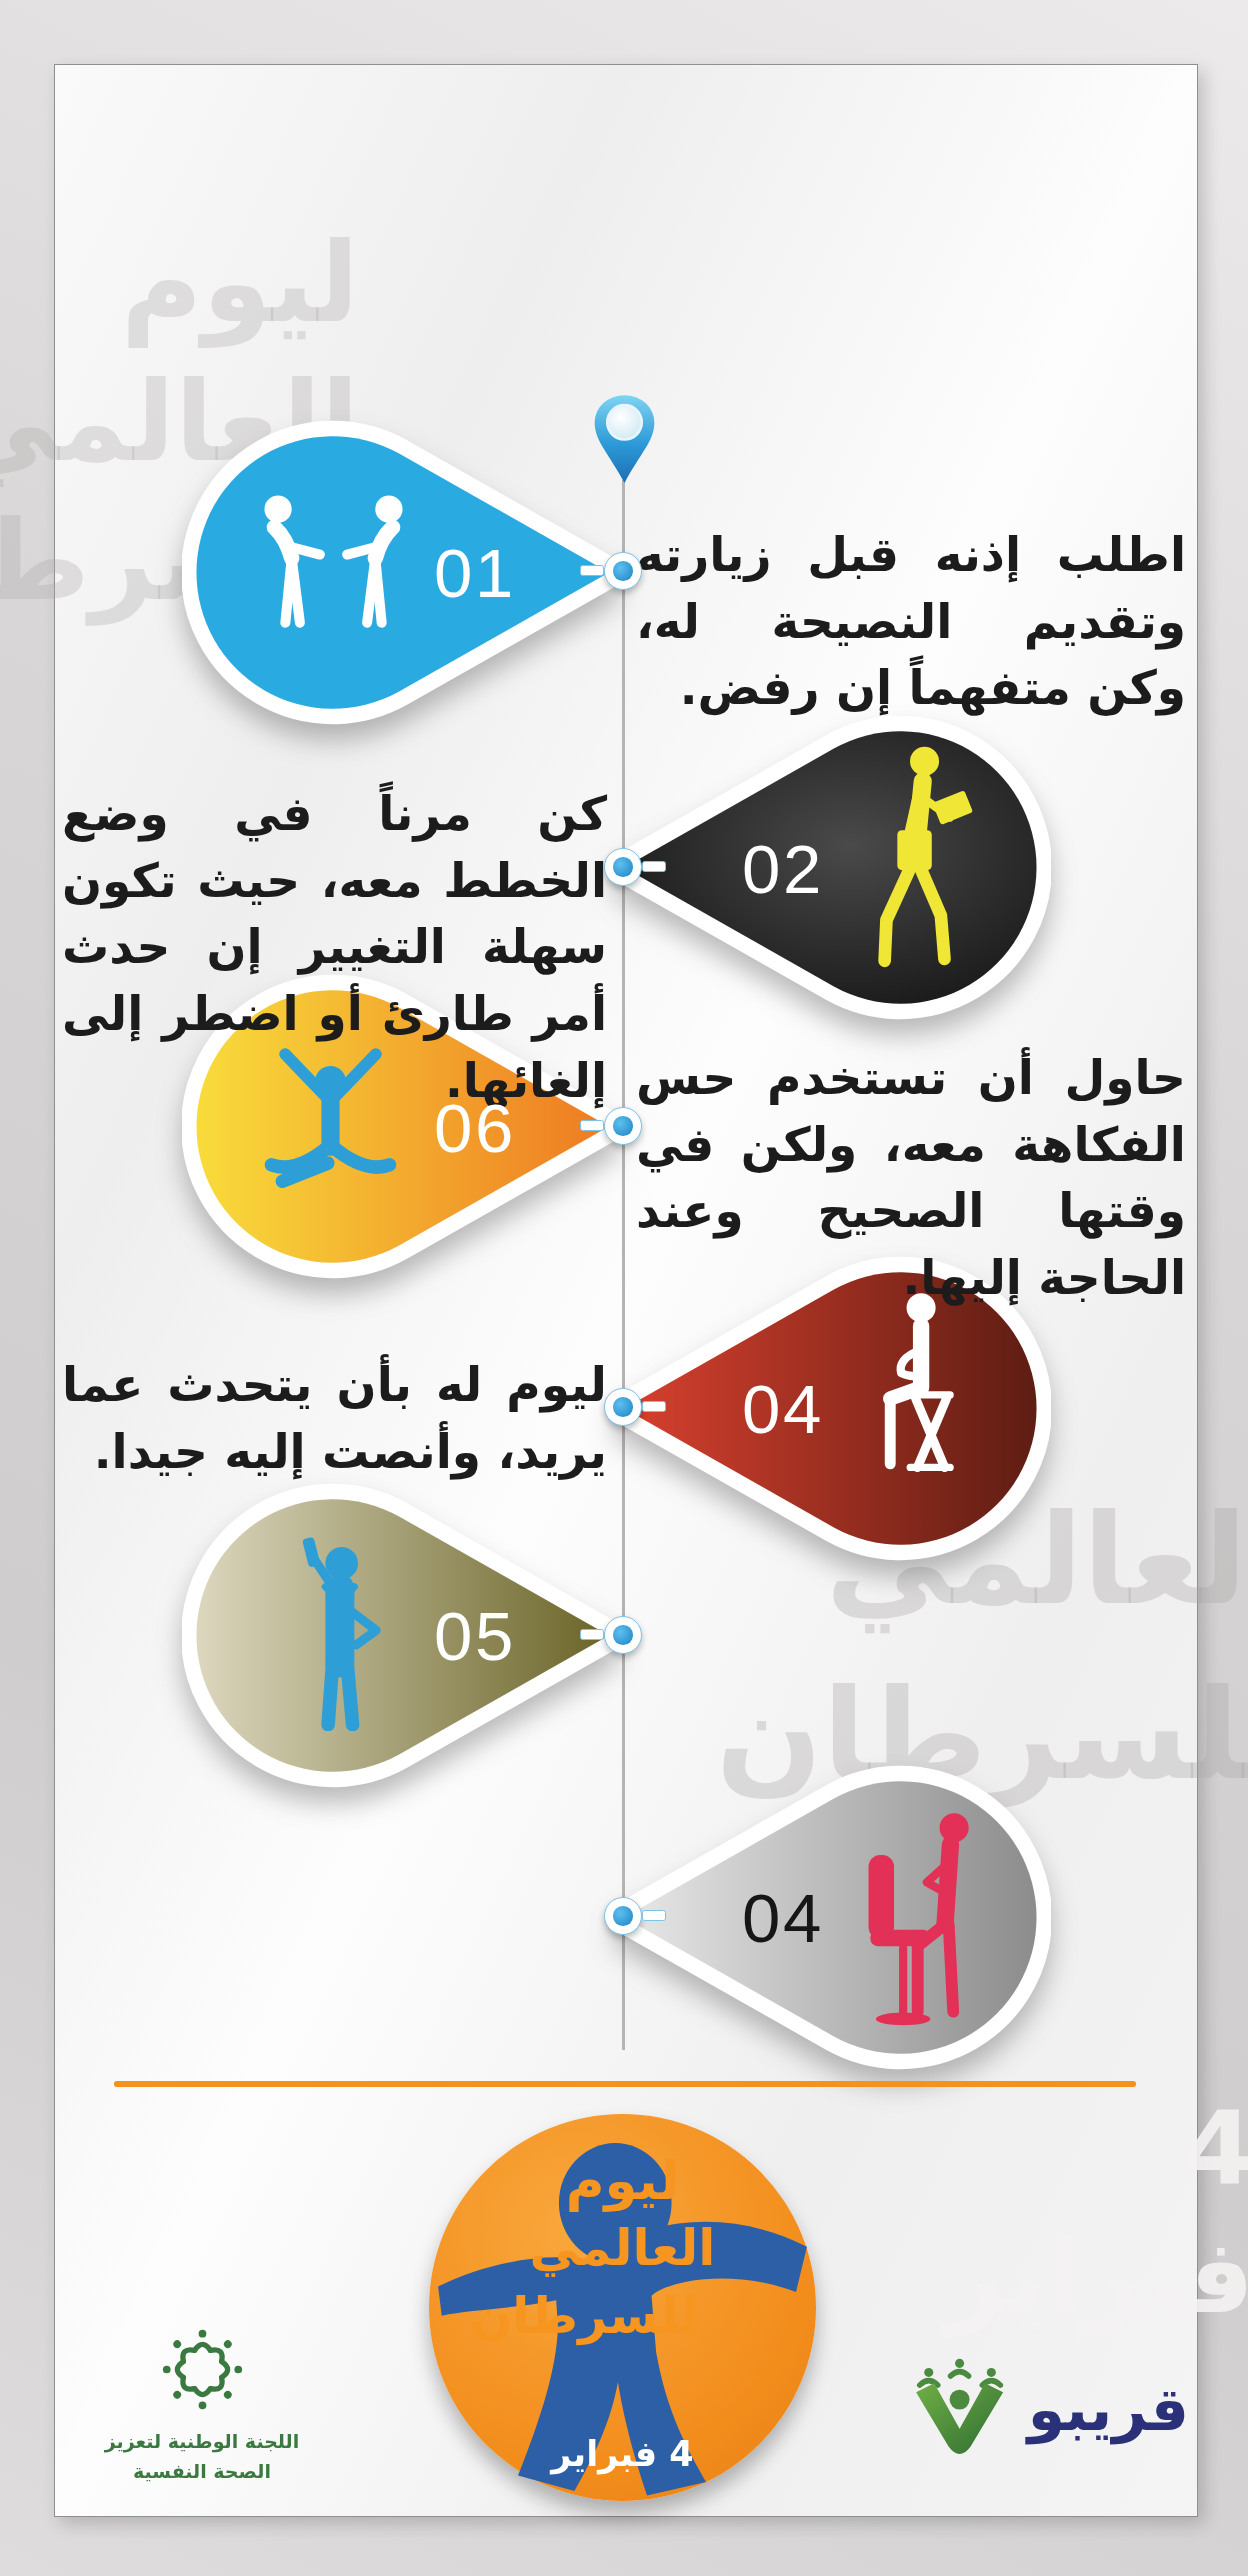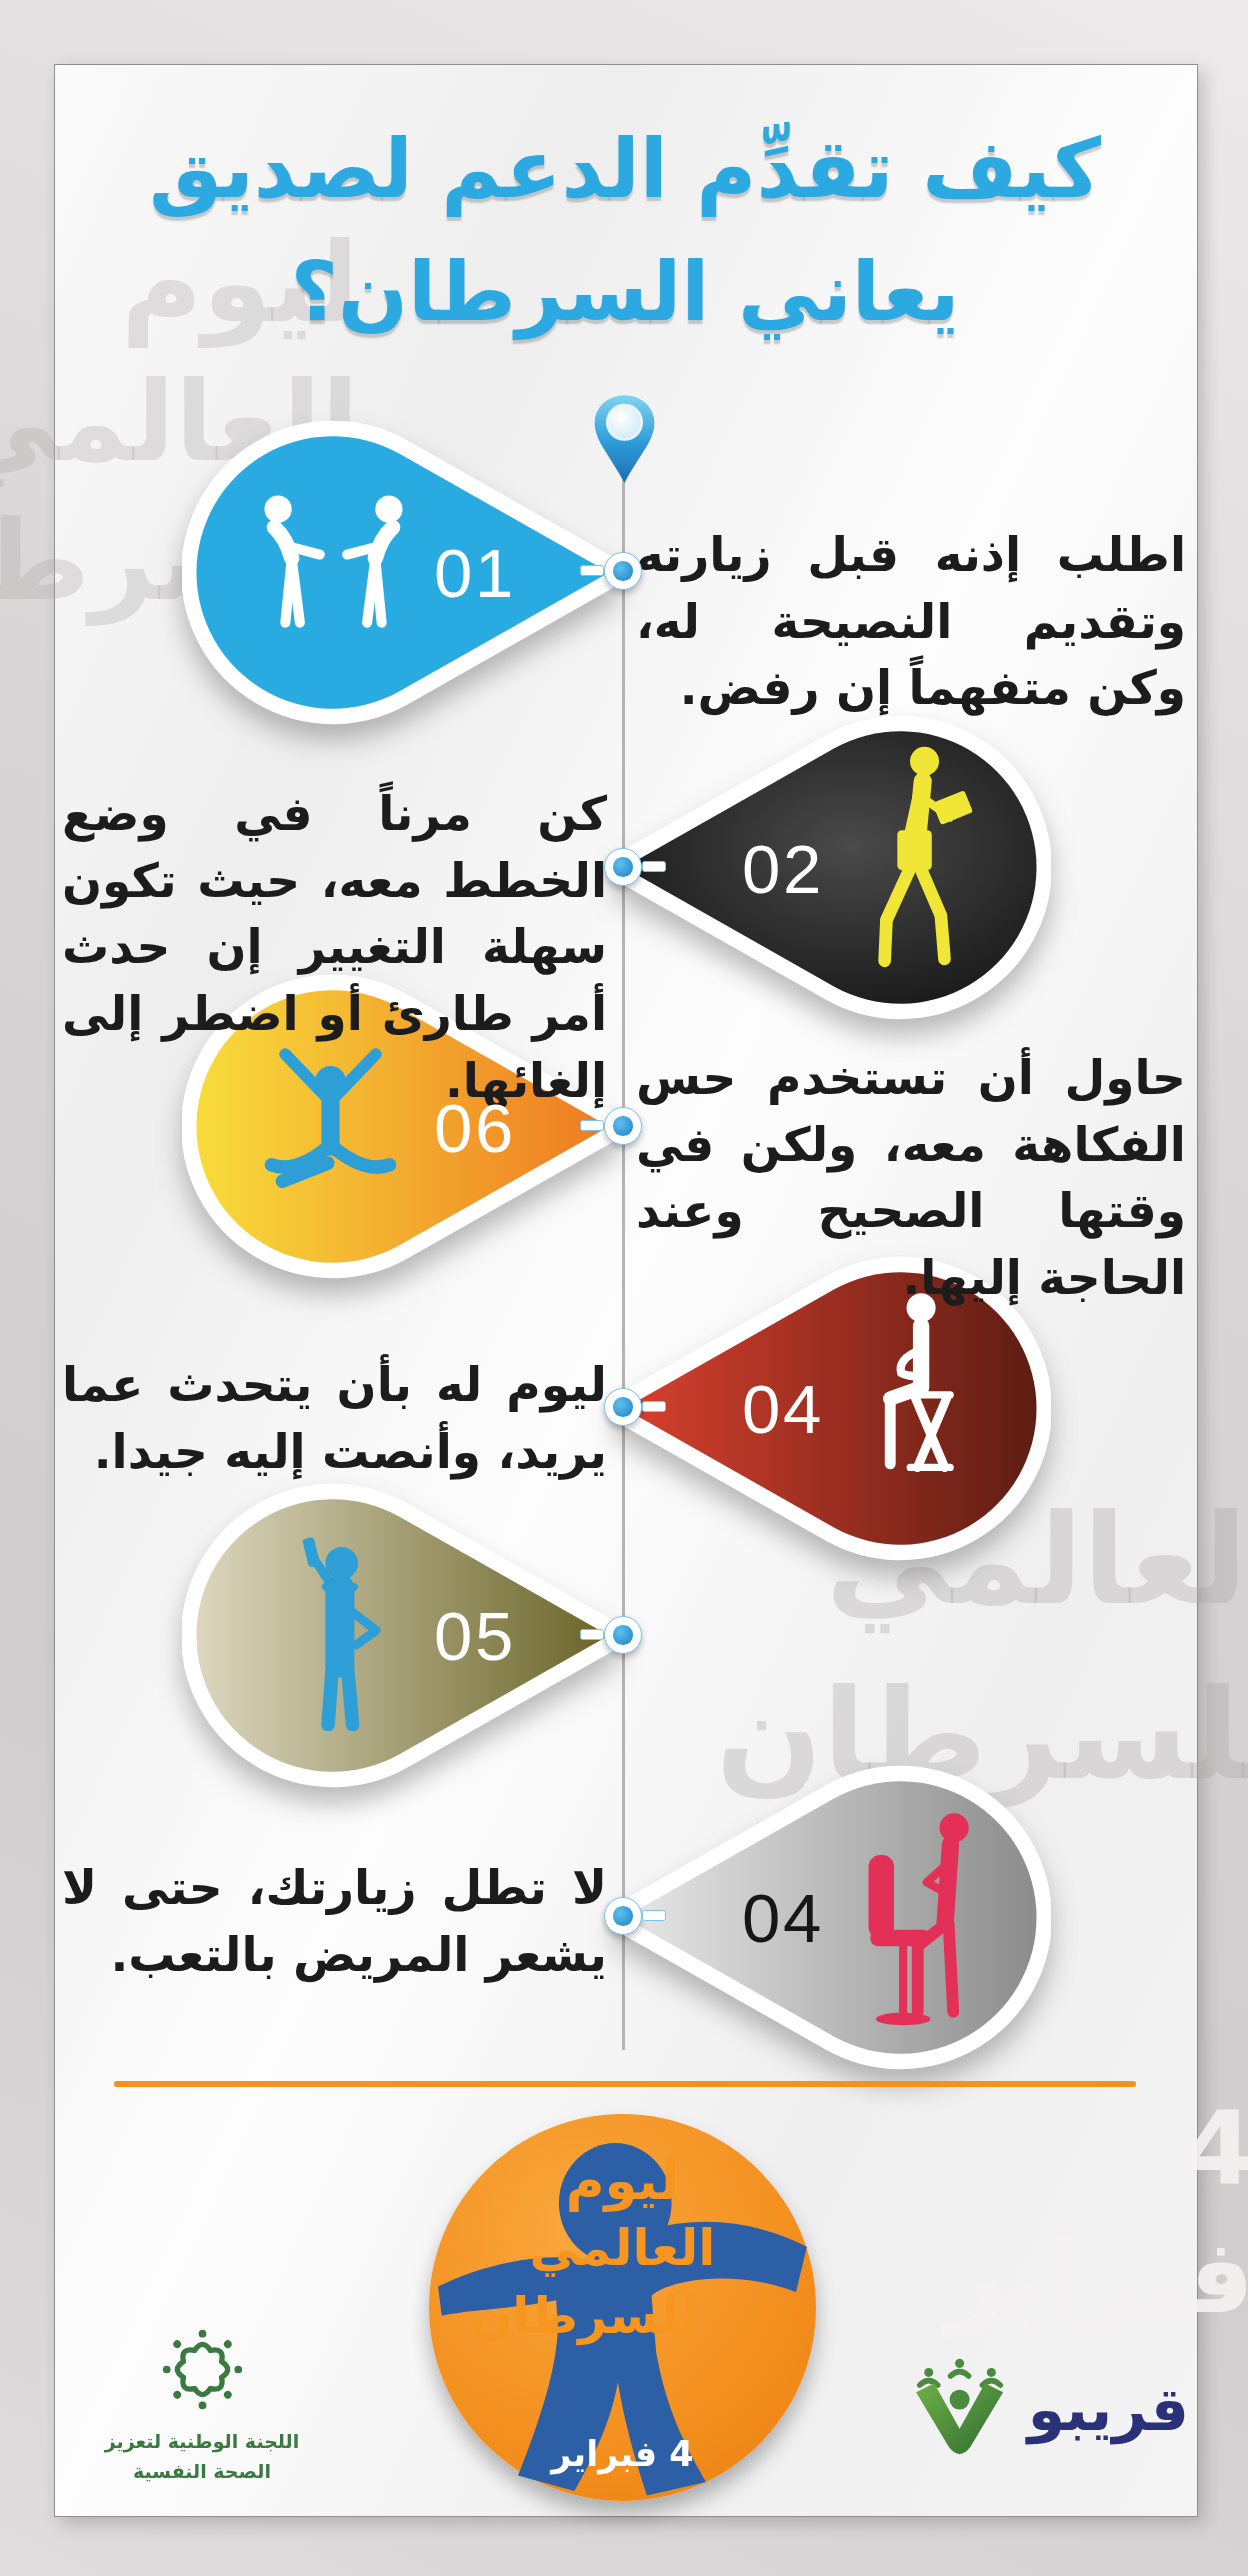--- a/index.html
+++ b/index.html
@@ -65,24 +65,20 @@
     <div>ليوم</div>
     <div>العالمي</div>
     <div>للسرطان</div>
   </div>
   <div class="wm wm-mid">
     <div>العالمي</div>
     <div>للسرطان</div>
   </div>
   <div class="wm wm-bottom">4 فبراير</div>
 
-  <div class="title">
-    <div>كيف تقدِّم الدعم لصديق</div>
-    <div>يعاني السرطان؟</div>
-  </div>
 
   <div class="tl-line"></div>
   <svg class="pin" viewBox="0 0 74 100">
     <defs>
       <linearGradient id="pinG" x1="0" y1="0" x2="0" y2="1">
         <stop offset="0" stop-color="#7FD4F2"></stop>
           <stop offset="0.55" stop-color="#2D9AD8"></stop>
           <stop offset="1" stop-color="#1D6FB4"></stop>
       </linearGradient>
       <radialGradient id="pinC" cx="0.4" cy="0.35" r="0.8">
@@ -257,21 +253,20 @@
       <path d="M66,168 L66,240" stroke-width="9"></path>
     </g>
     <g fill="#E33056">
       <circle cx="122" cy="36" r="16"></circle>
       <rect x="28" y="66" width="28" height="92" rx="13"></rect>
       <rect x="30" y="148" width="66" height="18" rx="8"></rect>
       <ellipse cx="66" cy="246" rx="30" ry="7"></ellipse>
     </g>
   </svg>
   <div class="num num-dark" style="left:715px;top:1879px">04</div>
-  <div class="step-text" style="left:62px;top:1855px;width:545px">لا تطل زيارتك، حتى لا يشعر المريض بالتعب.</div>
   <div class="dot" style="left:604px;top:1897px">
     <div class="dot-inner"></div>
     <div class="dot-tab tab-right"></div>
   </div>
 
   <div class="divider"></div>
 
   <div class="badge">
     <svg width="387" height="387" viewBox="0 0 426 426">
       <g fill="#2C5FA6">

